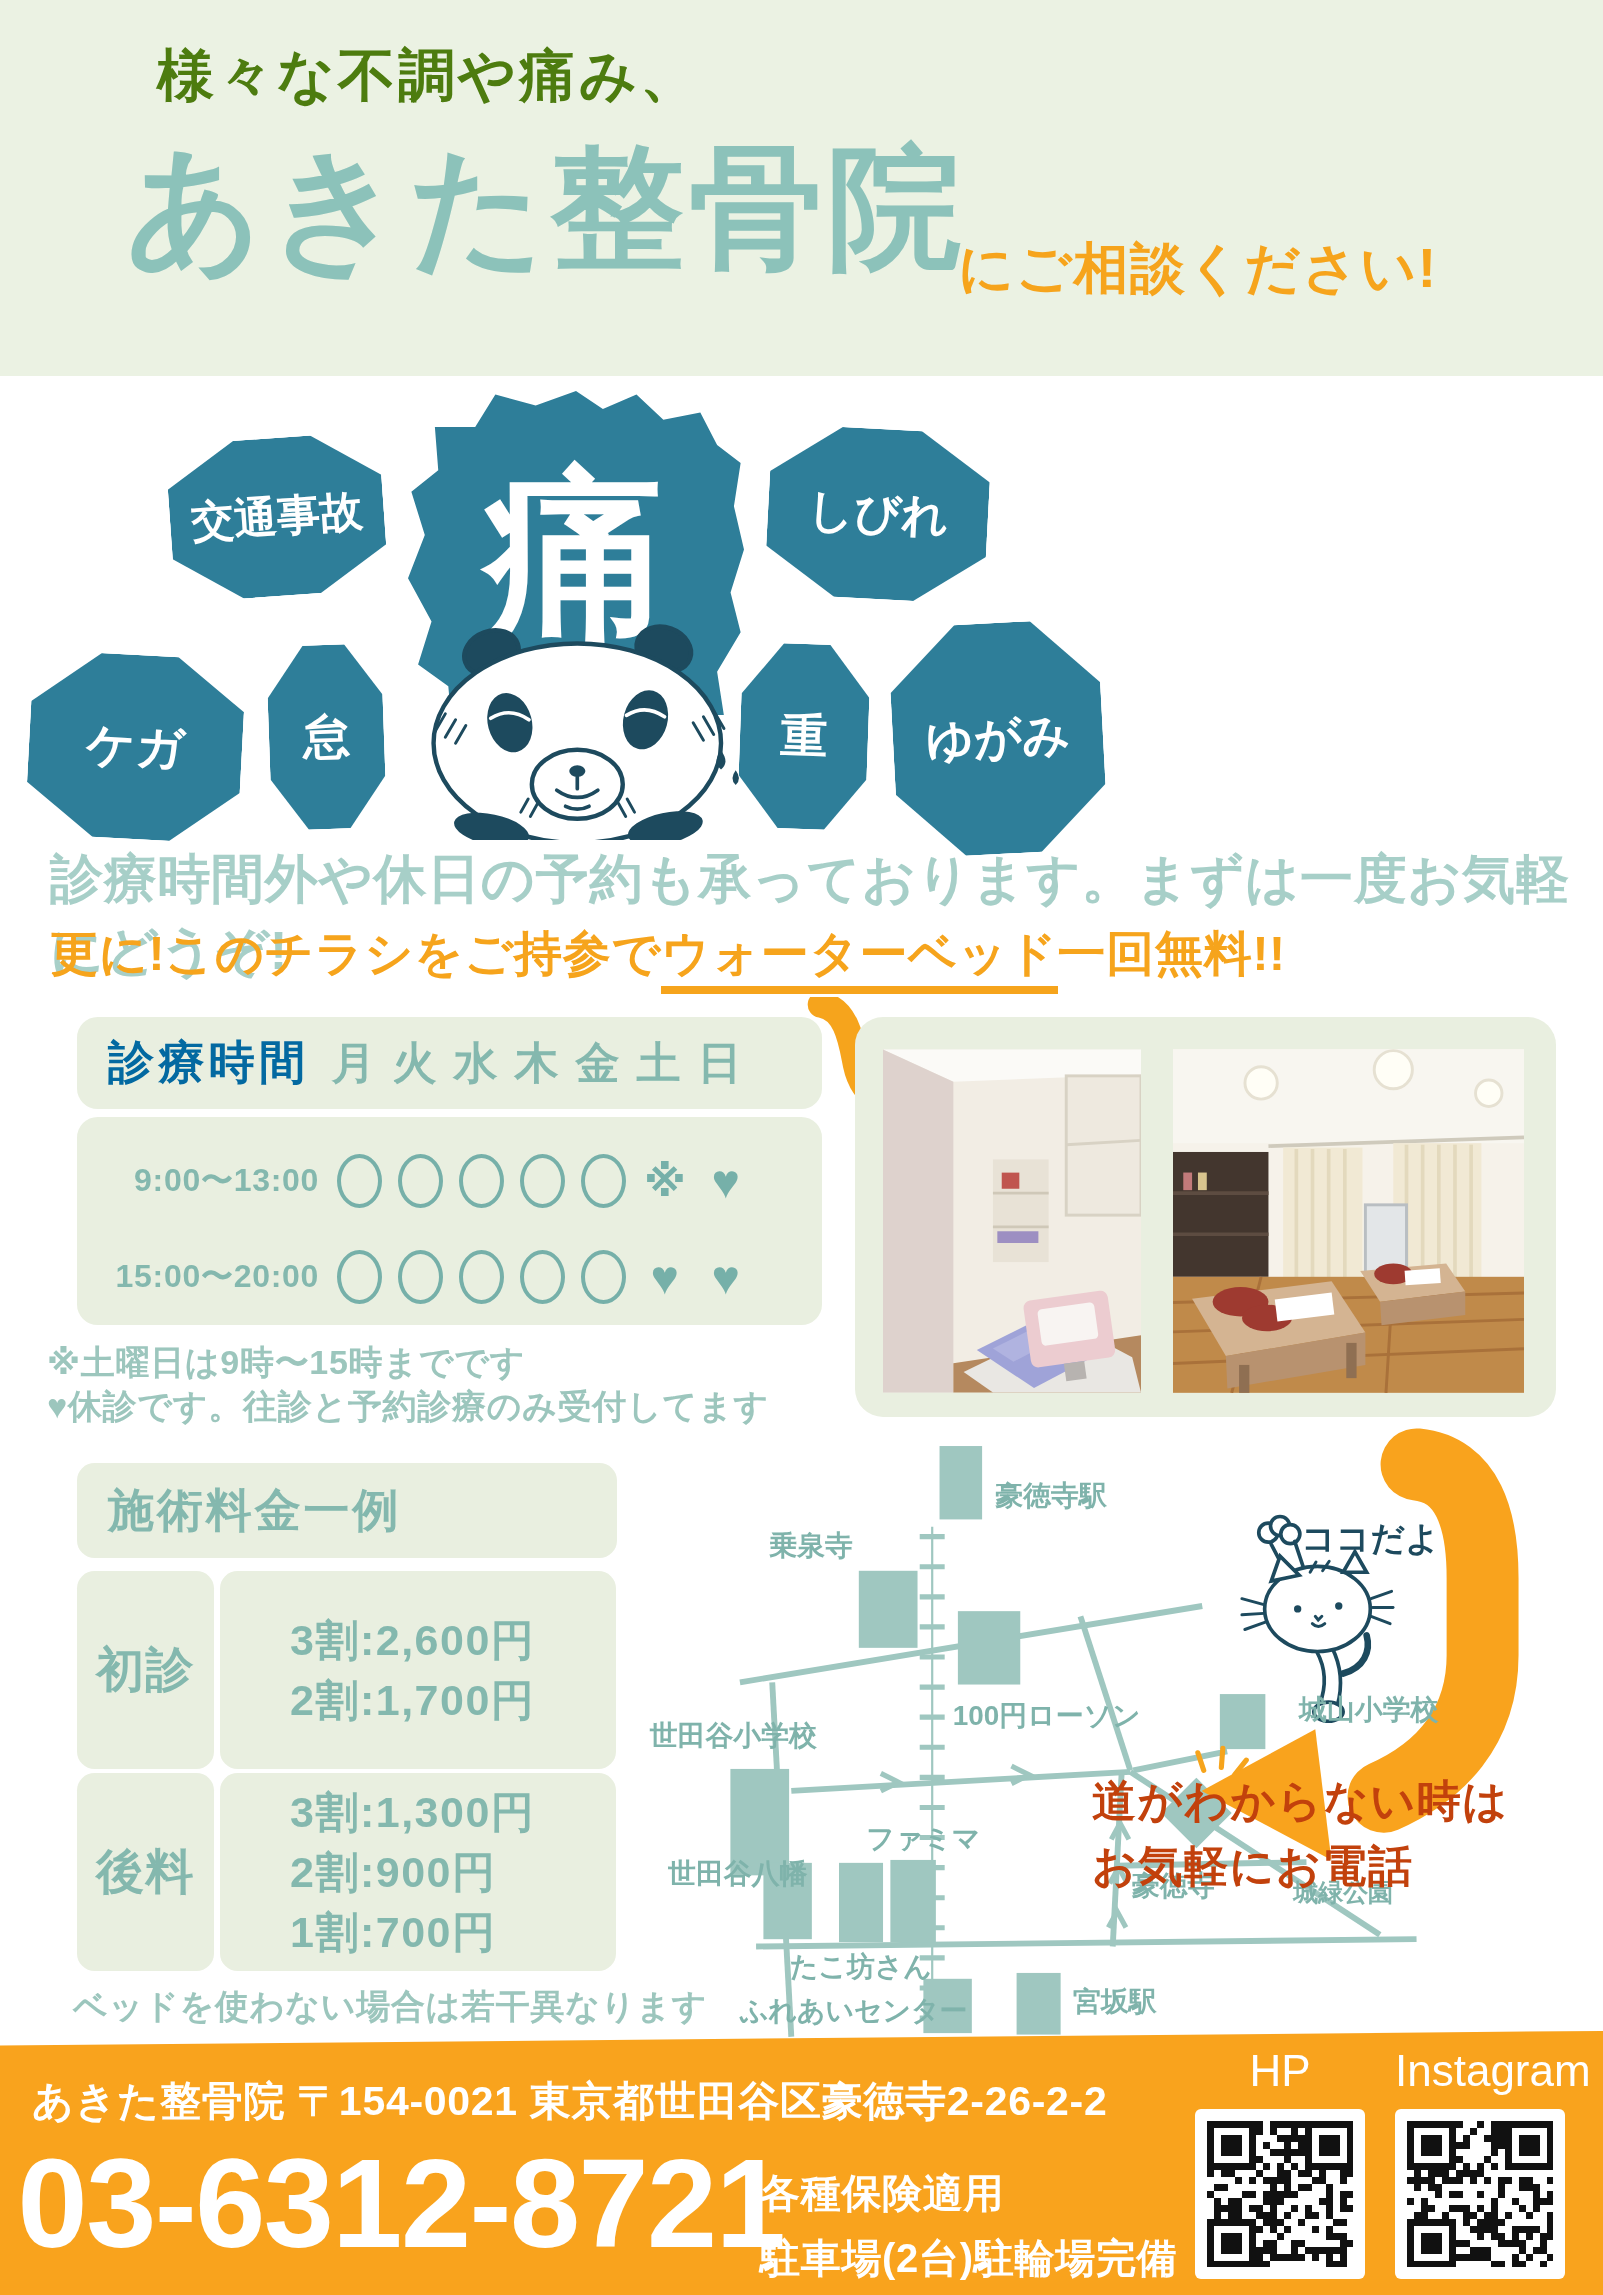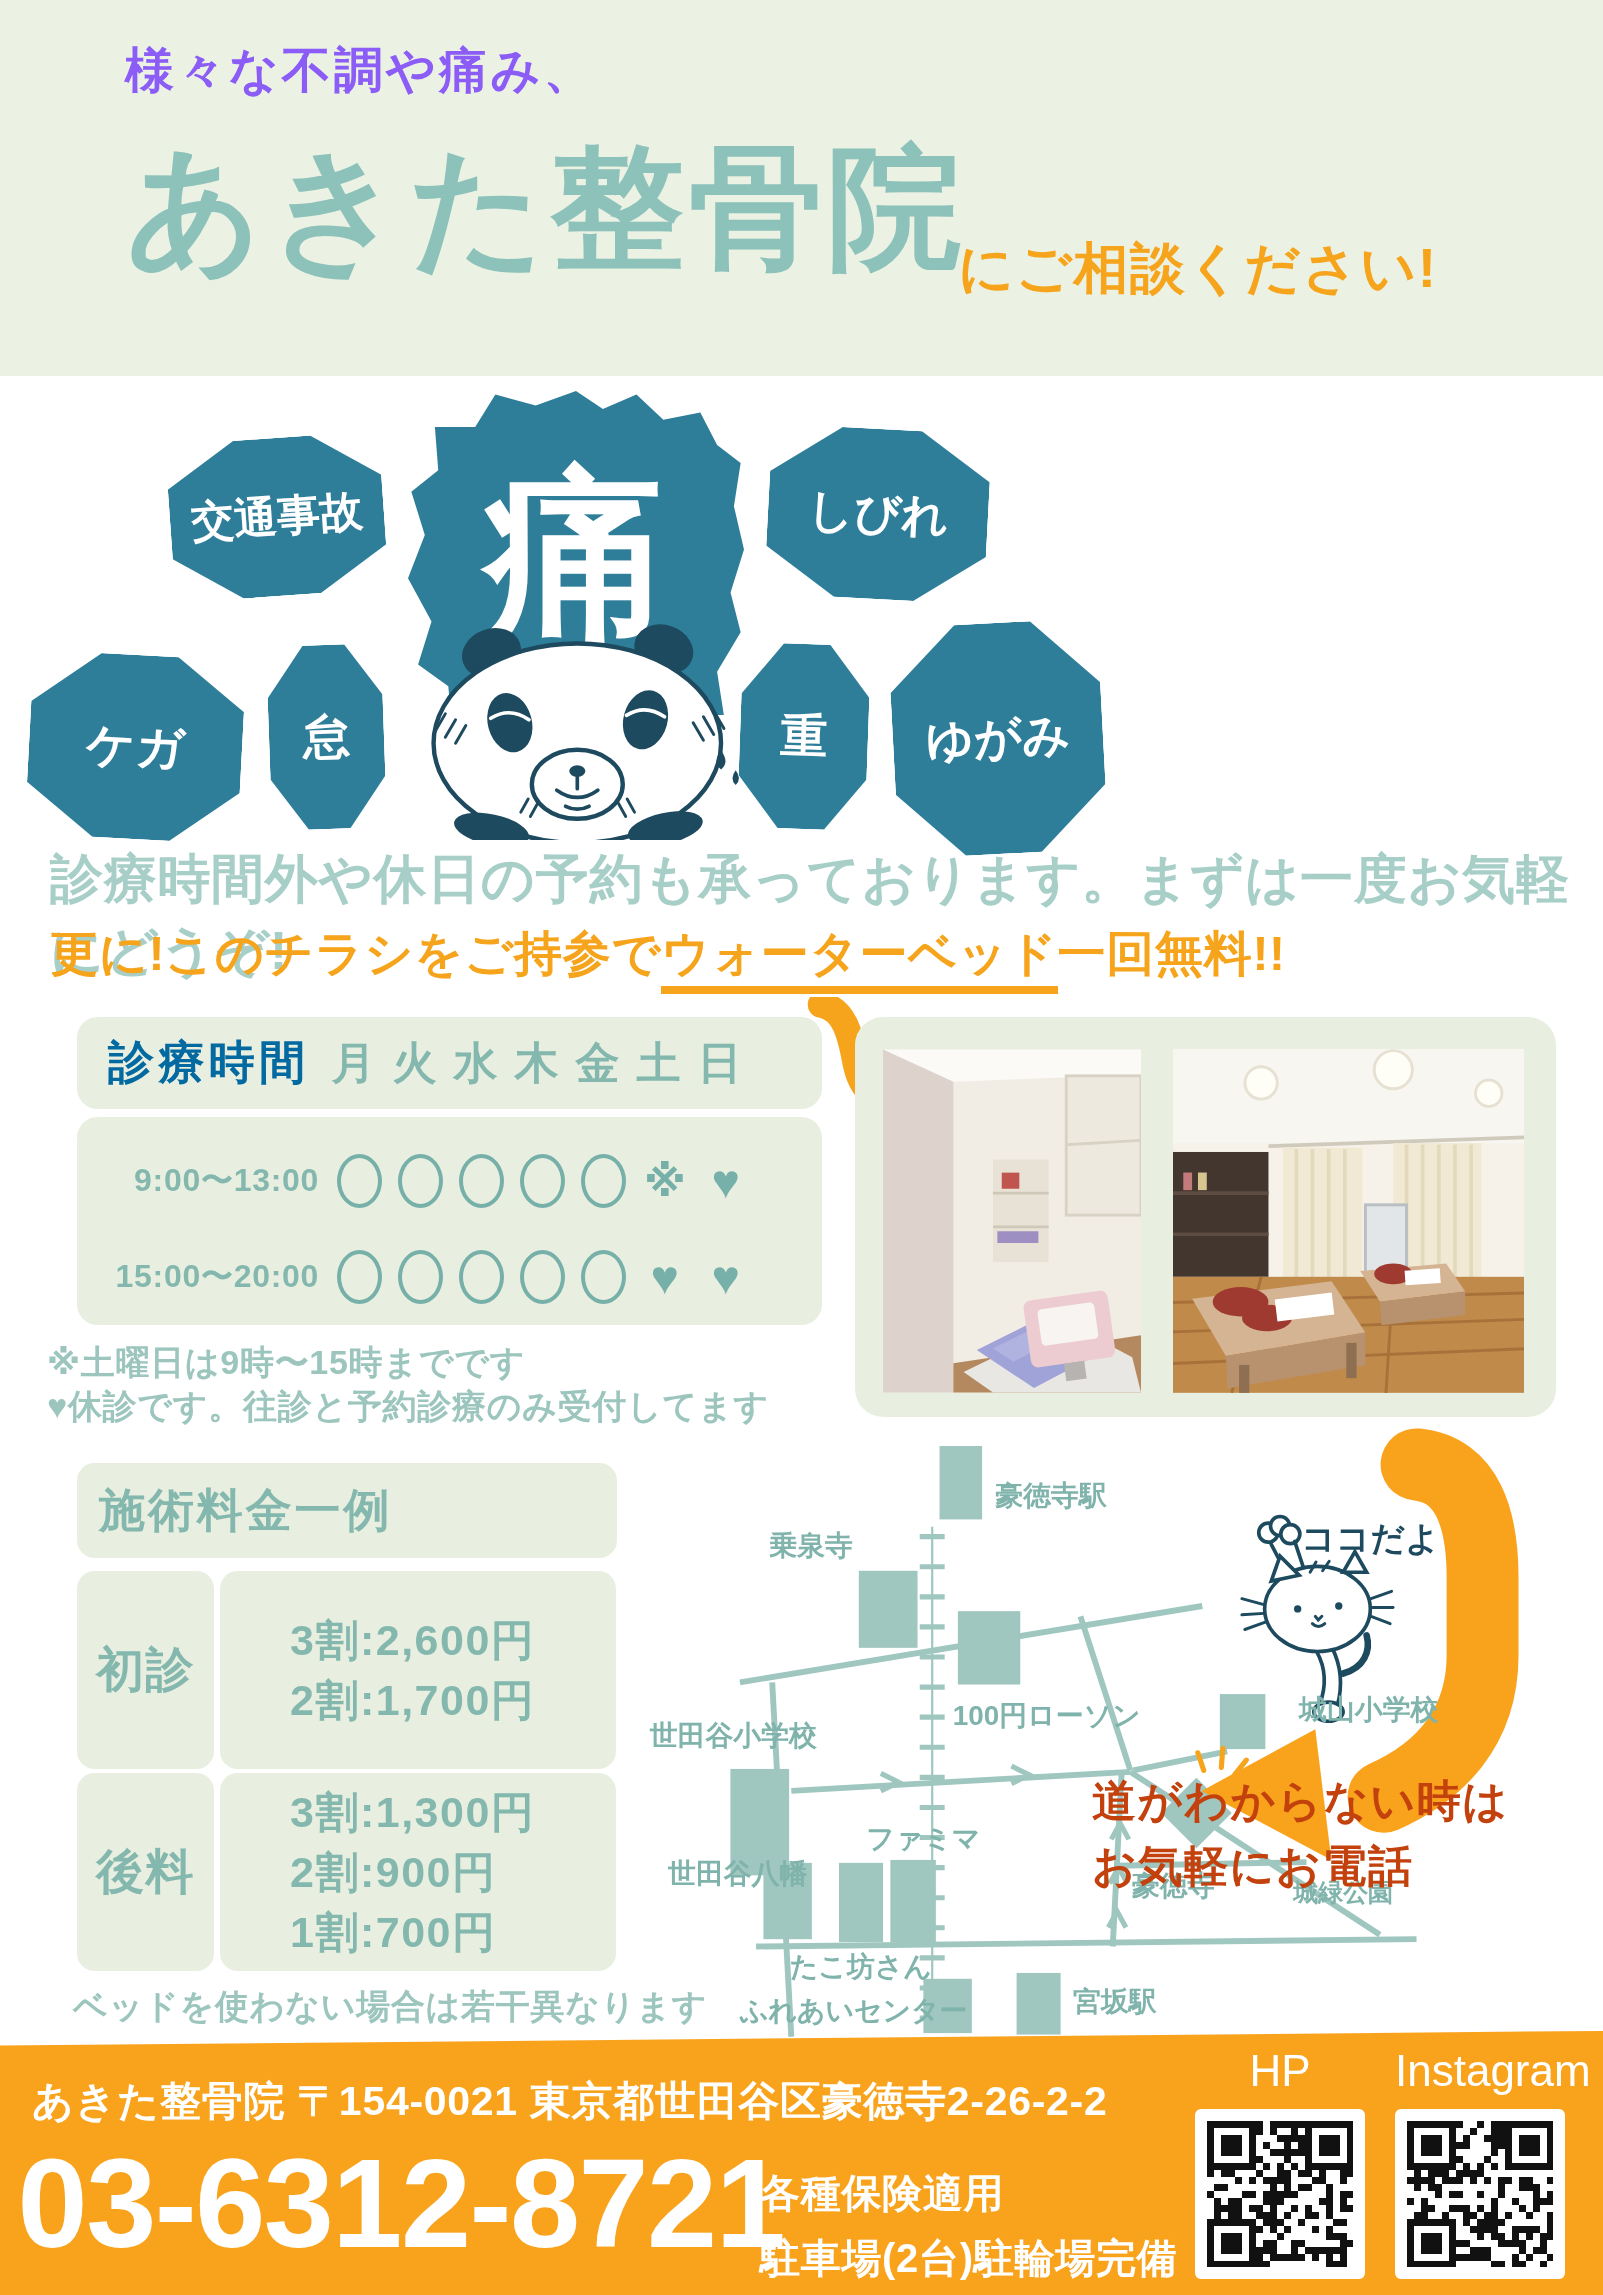--- a/index.html
+++ b/index.html
@@ -2,21 +2,21 @@
 <html style="font-size:11.7px"><head>
 <meta charset="utf-8">
 <style>
   html,body{margin:0;padding:0;background:#fff;}
   #flyer{position:relative;width:1603px;height:2295px;background:#ffffff;overflow:hidden;
          font-family:"Liberation Sans","DejaVu Sans",sans-serif;font-weight:700;}
   .abs{position:absolute;}
 
   
   .header-band{left:0;top:0;width:1603px;height:376px;background:#ebf2e3;}
-  .tagline{left:125px;top:38px;font-size:49px;color:#8b5cf6;letter-spacing:2.9px;}
+  .tagline{left:157px;top:38px;font-size:57px;color:#4d7c0f;letter-spacing:2.9px;}
   .clinic-title{left:126px;top:119px;font-size:134px;color:#8cc2ba;letter-spacing:4.4px;}
   .consult-suffix{left:958px;top:232px;font-size:55px;color:#f6a41c;letter-spacing:1.5px;}
 
   
   .badge{display:flex;align-items:center;justify-content:center;background:#2e7e99;color:#fff;text-align:center;}
   .oct{clip-path:polygon(32% 0%,68% 0%,100% 28%,100% 72%,68% 100%,32% 100%,0% 72%,0% 28%);}
   .badge-center{clip-path:polygon(50% 0%,58% 5%,68% 1%,76% 8%,87% 6%,92% 15%,99% 20%,97% 32%,100% 44%,96% 56%,99% 67%,92% 78%,94% 90%,82% 90%,74% 98%,62% 94%,52% 100%,42% 95%,31% 99%,25% 91%,13% 93%,12% 82%,3% 76%,7% 64%,0% 52%,5% 40%,1% 28%,9% 22%,8% 10%,20% 10%,26% 1%,38% 4%);}
 
   
   .intro1{left:50px;top:844px;font-size:53px;color:#a7cfc8;letter-spacing:0.7px;}
@@ -35,21 +35,21 @@
   .open-circle{display:block;width:37px;height:46px;border:4.4px solid #76b0a9;border-radius:50%;}
   .mark-cell.heart{font-size:48px;}
   .sched-notes{left:47px;top:1340px;font-size:34px;color:#9cc6bd;line-height:44px;letter-spacing:0.7px;}
 
   
   .photos-card{left:855px;top:1017px;width:701px;height:400px;background:#e9efe0;border-radius:28px;}
   .photo{position:absolute;top:32px;height:344px;overflow:hidden;}
 
   
   .price-head{left:77px;top:1463px;width:540px;height:95px;background:#e9efe0;border-radius:17.6px;display:flex;align-items:center;}
-  .price-title{margin-left:22px;font-size:46px;color:#84b8ae;letter-spacing:2.9px;}
+  .price-title{margin-left:31px;font-size:46px;color:#84b8ae;letter-spacing:2.9px;}
   .price-row{width:540px;height:198px;}
   .price-label-cell{position:absolute;left:0;top:0;width:137px;height:198px;background:#e9efe0;border-radius:17.6px;display:flex;align-items:center;justify-content:center;font-size:48px;color:#84b8ae;letter-spacing:1.5px;}
   .price-lines{position:absolute;left:143px;top:0;width:396px;height:198px;background:#e9efe0;border-radius:17.6px;display:flex;flex-direction:column;justify-content:center;padding-left:70px;box-sizing:border-box;font-size:43px;color:#84b8ae;line-height:60px;letter-spacing:1.5px;}
   .price-note{left:73px;top:1984px;font-size:34px;color:#9cc6bd;letter-spacing:0.7px;}
 
   
   .map-help{left:1092px;top:1768px;font-size:44px;color:#c2410c;line-height:65px;letter-spacing:1.5px;}
 
   
   .footer-band{left:0;top:2028px;width:1603px;height:268px;background:#f9a31d;clip-path:polygon(0 17.6px,100% 2.9px,100% 100%,0 100%);color:#fff;}

